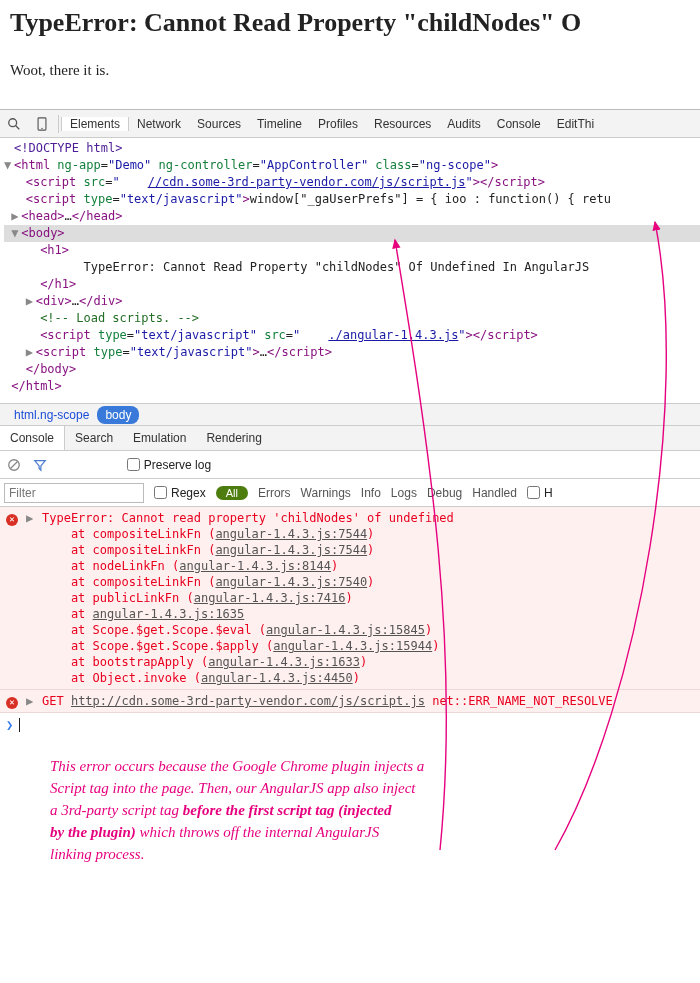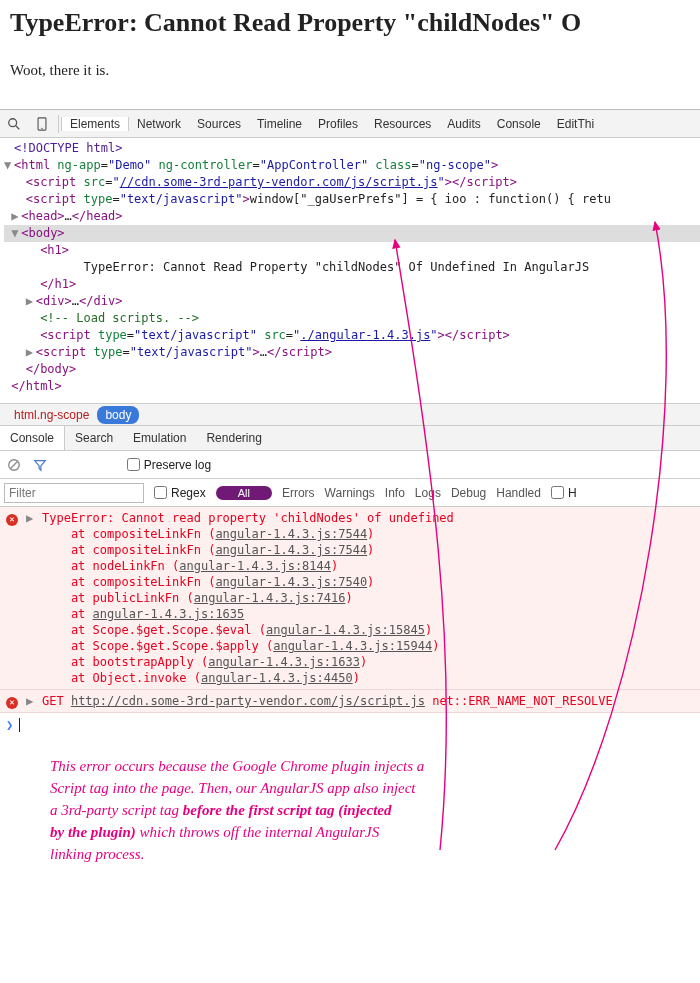--- a/index.html
+++ b/index.html
@@ -17,45 +17,45 @@
   .toolbar-tabs { display: flex; height: 100%; overflow: hidden; align-items: center; }
   .toolbar-tab { padding: 0 8px; display: flex; align-items: center; color: #333; cursor: pointer; white-space: nowrap; }
   .toolbar-tab.active { background: #fff; border-left: 1px solid #ccc; border-right: 1px solid #ccc; }
   
   .dom-tree { font-family: Menlo, Consolas, monospace; font-size: 12px; padding: 2px 0 8px 4px; line-height: 17px; white-space: nowrap; overflow: hidden; }
   .dom-tree .line { white-space: pre; }
   .dom-tree .doctype { color: #4c1d95; }
   .dom-tree .tag { color: #881280; }
   .dom-tree .attr-name { color: #15803d; }
   .dom-tree .attr-val { color: #1a1aa6; }
-  .dom-tree .attr-link { color: #1a1aa6; text-decoration: underline; }
+  .dom-tree .attr-link { color: #1a1aa6; text-decoration: underline; margin-left: 28px; }
   .dom-tree .txt { color: #222; }
   .dom-tree .comment { color: #236e25; }
   .dom-tree .arrow { color: #888; display: inline-block; width: 10px; }
   .dom-tree .selected { background: #ddd; }
   
   .breadcrumb { border-top: 1px solid #ccc; background: #f3f3f3; display: flex; align-items: center; height: 22px; padding-left: 6px; font-size: 12px; }
-  .crumb { padding: 2px 8px; color: #b91c1c; }
+  .crumb { padding: 2px 8px; color: #1d4ed8; }
   .crumb.active { background: #3879d9; color: #fff; border-radius: 8px; }
   
   .drawer-tabs { display: flex; border-top: 1px solid #ccc; border-bottom: 1px solid #ccc; background: #f3f3f3; height: 26px; }
   .drawer-tab { padding: 0 10px; display: flex; align-items: center; cursor: pointer; color: #333; }
   .drawer-tab.active { background: #fff; border-right: 1px solid #ccc; }
   
   .console-toolbar { display: flex; align-items: center; height: 28px; border-bottom: 1px solid #ccc; padding: 0 4px; gap: 6px; font-size: 12px; overflow: hidden; }
   .console-toolbar .ico { width: 20px; display: flex; justify-content: center; color: #666; }
   .frame-select { display: flex; align-items: center; gap: 100px; color: #333; flex-direction: column; }
   .frame-select .txt { color: #555; }
   .preserve { display: flex; align-items: center; gap: 4px; }
   .preserve input { margin: 0; }
   
   .filter-bar { display: flex; align-items: center; height: 28px; border-bottom: 1px solid #ccc; padding: 0 4px; gap: 10px; font-size: 12px; overflow: hidden; }
   .filter-bar input[type=text] { width: 140px; height: 20px; font-size: 12px; padding: 0 4px; border: 1px solid #bbb; }
   .filter-bar .regex { display: flex; align-items: center; gap: 4px; }
-  .filter-bar .pill { background: #701a75; color: #fff; border-radius: 9px; padding: 1px 22px; font-size: 11px; }
+  .filter-bar .pill { background: #4d7c0f; color: #fff; border-radius: 9px; padding: 1px 10px; font-size: 11px; }
   .filter-bar .lvl { color: #555; cursor: pointer; }
   
   .console-body { font-family: Menlo, Consolas, monospace; font-size: 12px; line-height: 16px; }
   .msg { border-bottom: 1px solid #f0d7d7; padding: 3px 4px 3px 6px; display: flex; gap: 6px; overflow: hidden; }
   .msg.error { background: #fff0f0; color: #e8001f; }
   .msg .badge { width: 14px; flex: none; }
   .msg .badge-x { display: inline-flex; width: 12px; height: 12px; border-radius: 50%; background: #d93025; color: #fff; font-size: 9px; font-weight: bold; align-items: center; justify-content: center; line-height: 1; }
   .msg .arrow { color: #888; width: 10px; flex:none; }
   .msg .content { white-space: pre; }
   .msg a { color: #545454; text-decoration: underline; }

